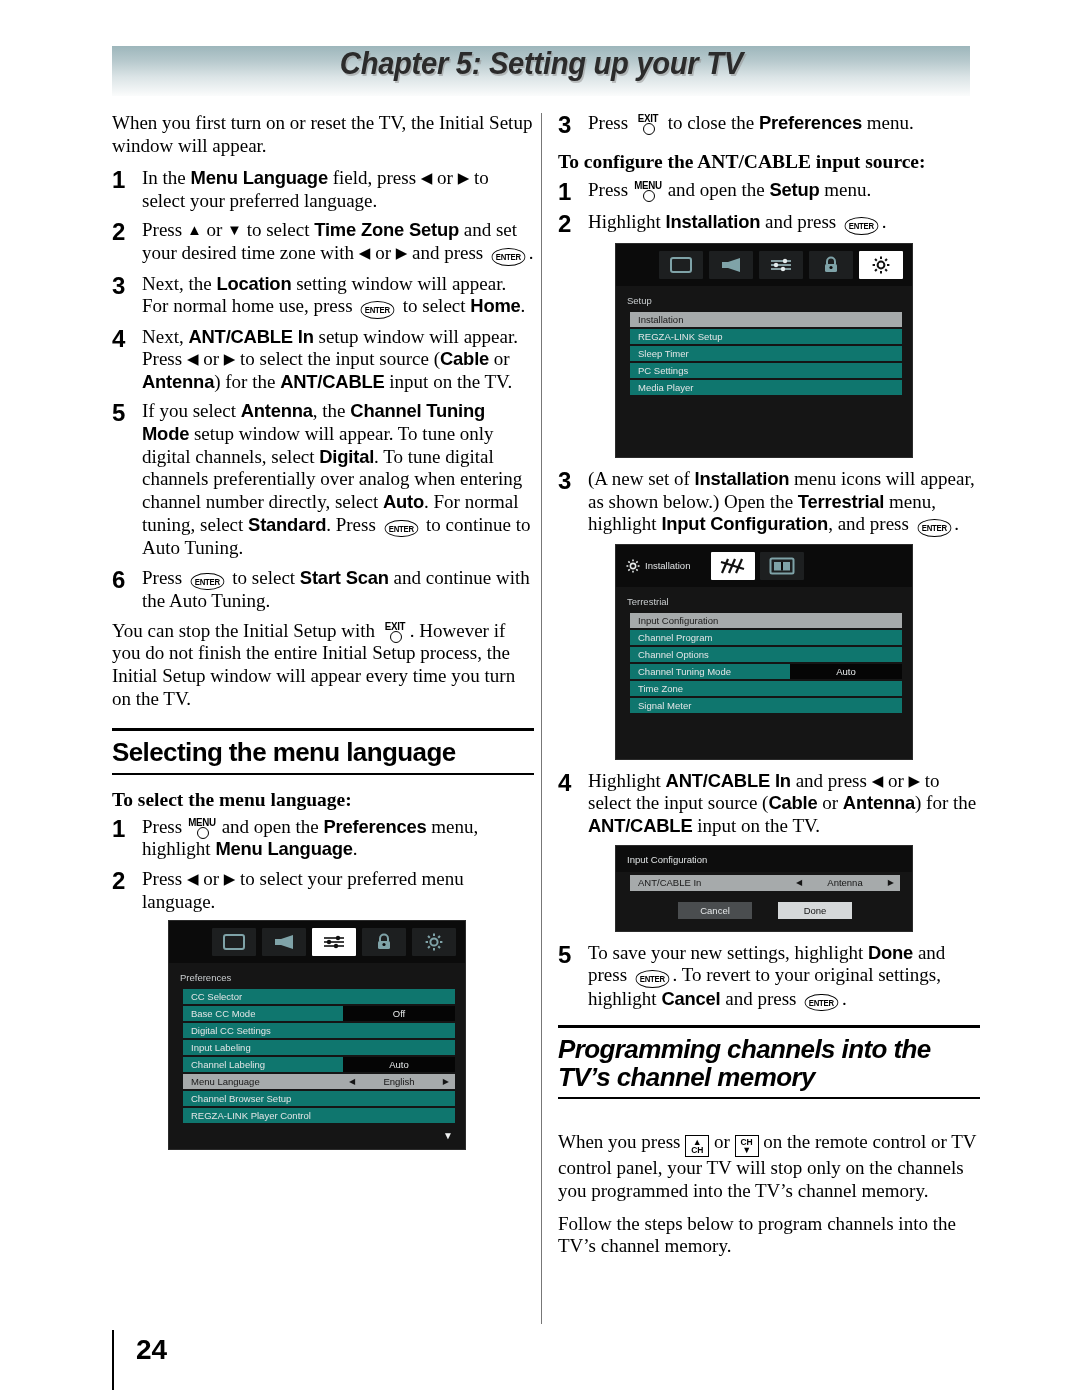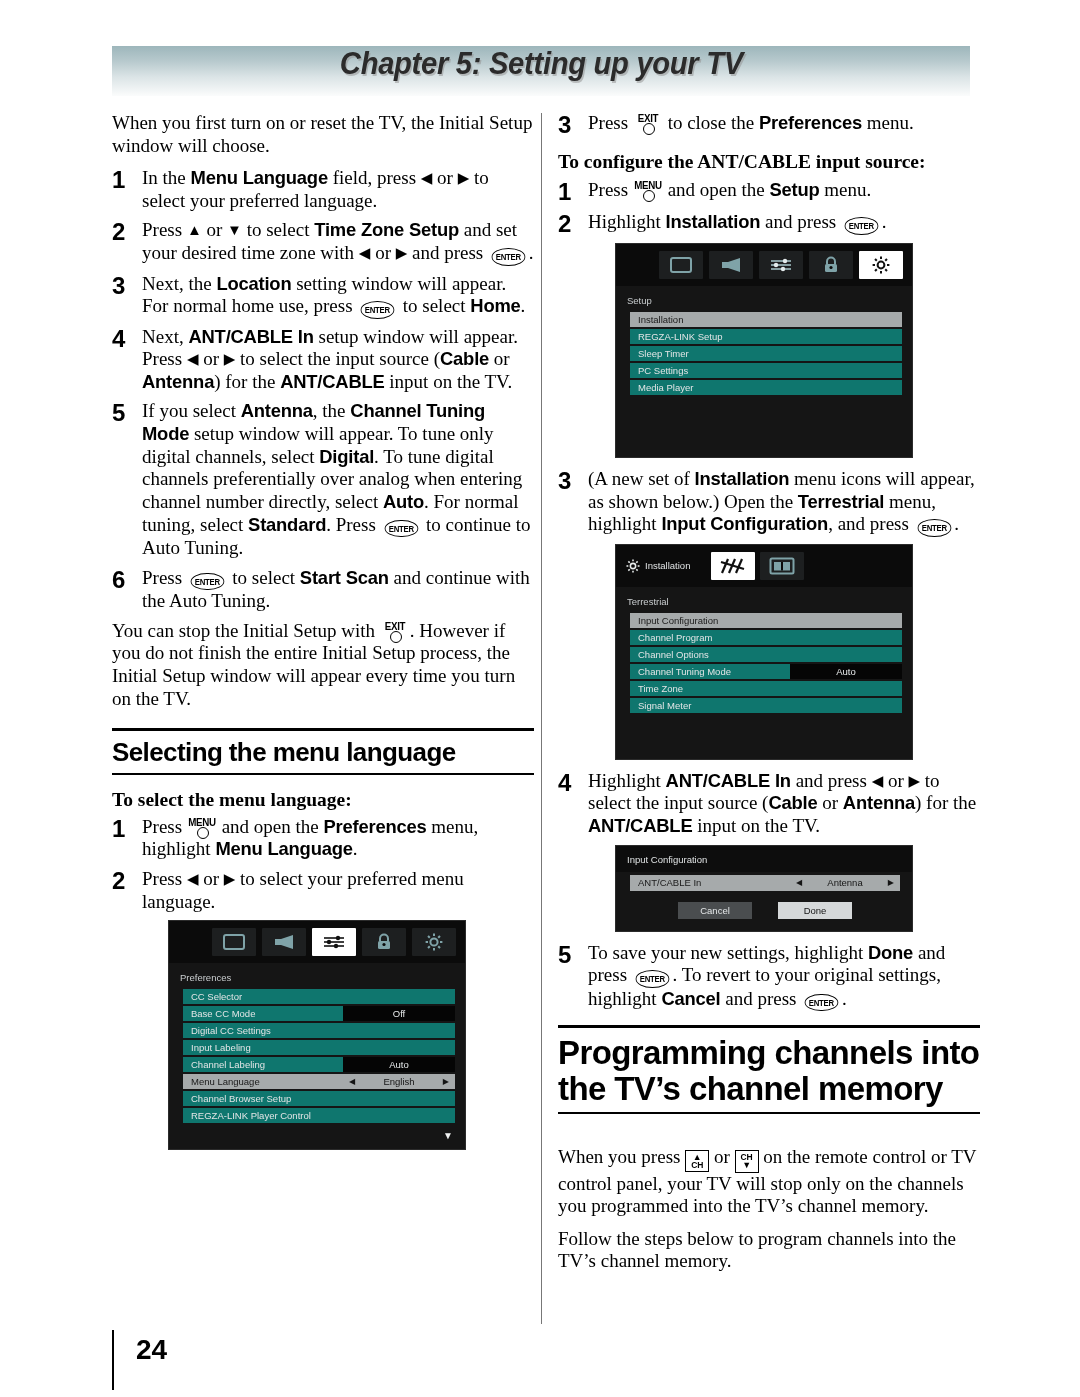--- a/index.html
+++ b/index.html
@@ -288,21 +288,21 @@
 
 <div class="chapter-banner">
   <div class="chapter-title">Chapter 5: Setting up your TV</div>
 </div>
 
 <div class="col-divider"></div>
 
 <div class="col col-left">
 
 
-  <p class="body">When you first turn on or reset the TV, the Initial Setup window will choose.</p>
+  <p class="body">When you first turn on or reset the TV, the Initial Setup window will appear.</p>
 
   <div class="step">
     <div class="step-num">1</div>
     <div class="step-body">In the <b class="sans">Menu Language</b> field, press <span class="arr">◀</span> or <span class="arr">▶</span> to select your preferred language.</div>
   </div>
 
   <div class="step">
     <div class="step-num">2</div>
     <div class="step-body">Press <span class="arr">▲</span> or <span class="arr">▼</span> to select <b class="sans">Time Zone Setup</b> and set your desired time zone with <span class="arr">◀</span> or <span class="arr">▶</span> and press <span class="key-enter">ENTER</span>.</div>
   </div>
@@ -609,21 +609,21 @@
         <div class="tv-btn done">Done</div>
       </div>
     </div>
   </div>
 
   <div class="step">
     <div class="step-num">5</div>
     <div class="step-body">To save your new settings, highlight <b class="sans">Done</b> and press <span class="key-enter">ENTER</span>. To revert to your original settings, highlight <b class="sans">Cancel</b> and press <span class="key-enter">ENTER</span>.</div>
   </div>
 
-  <h1 class="h1 tight" style="font-size:33px;line-height:1.08;margin-top:14px;">Programming channels into the TV’s channel memory</h1>
+  <h1 class="h1 tight" style="font-size:26px;line-height:1.08;margin-top:14px;font-style:italic;">Programming channels into the TV’s channel memory</h1>
 
   <p class="body" style="margin-top:32px;">When you press <span class="key-ch"><span class="g">▲</span>CH</span> or <span class="key-ch">CH<span class="g">▼</span></span> on the remote control or TV control panel, your TV will stop only on the channels you programmed into the TV’s channel memory.</p>
 
   <p class="body">Follow the steps below to program channels into the TV’s channel memory.</p>
 
 </div>
 
 <div class="footer-rule"></div>
 <div class="page-num">24</div>
 

